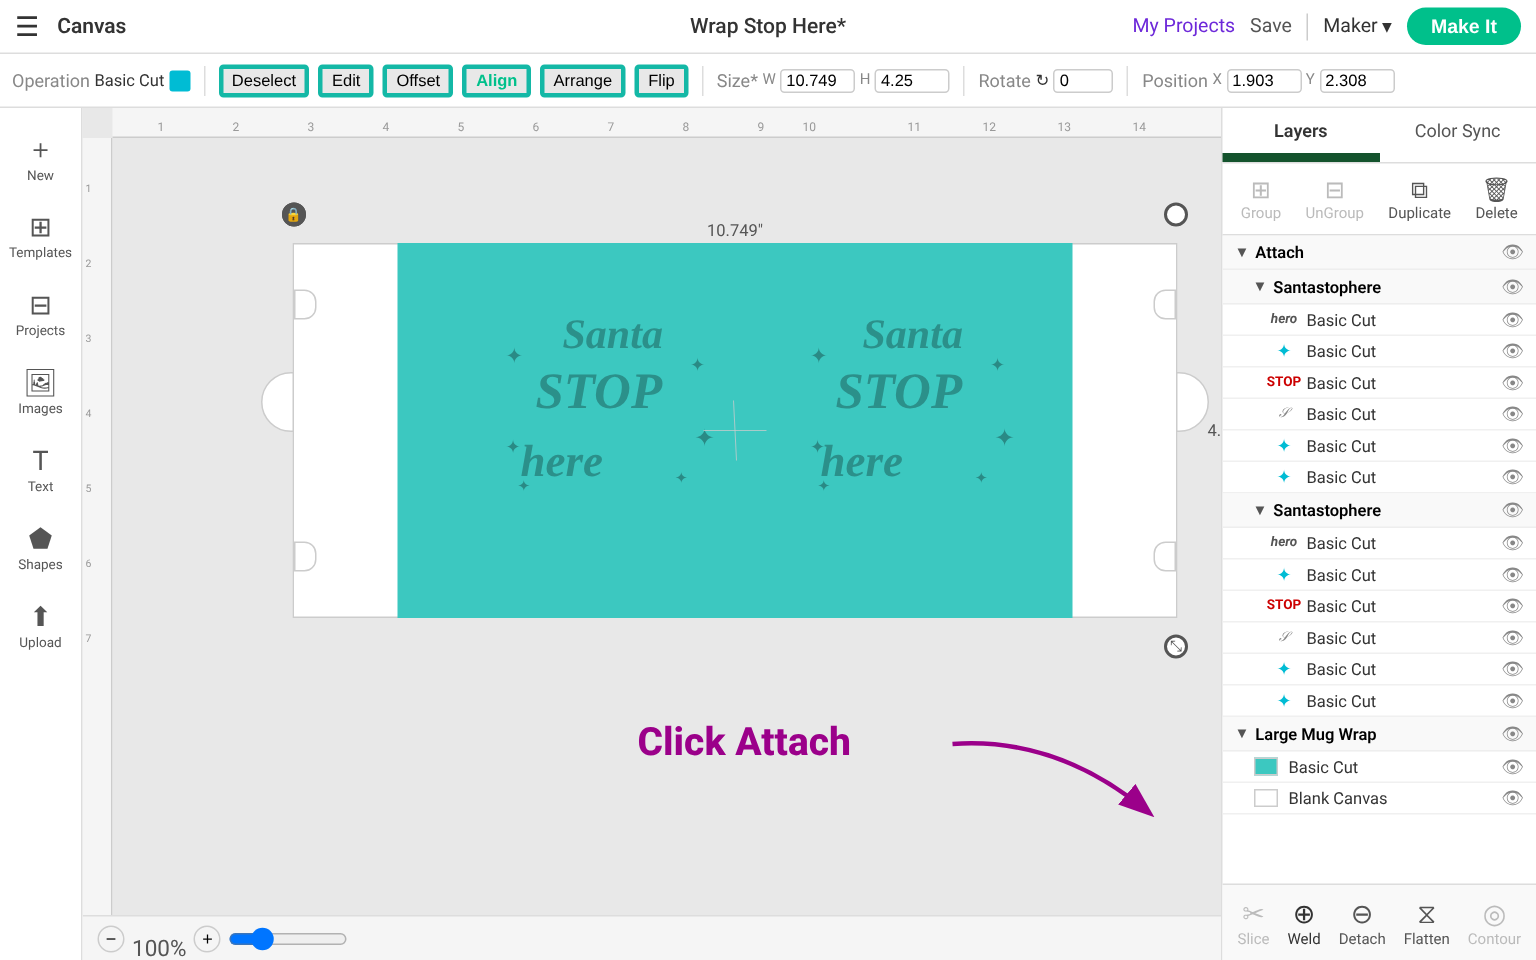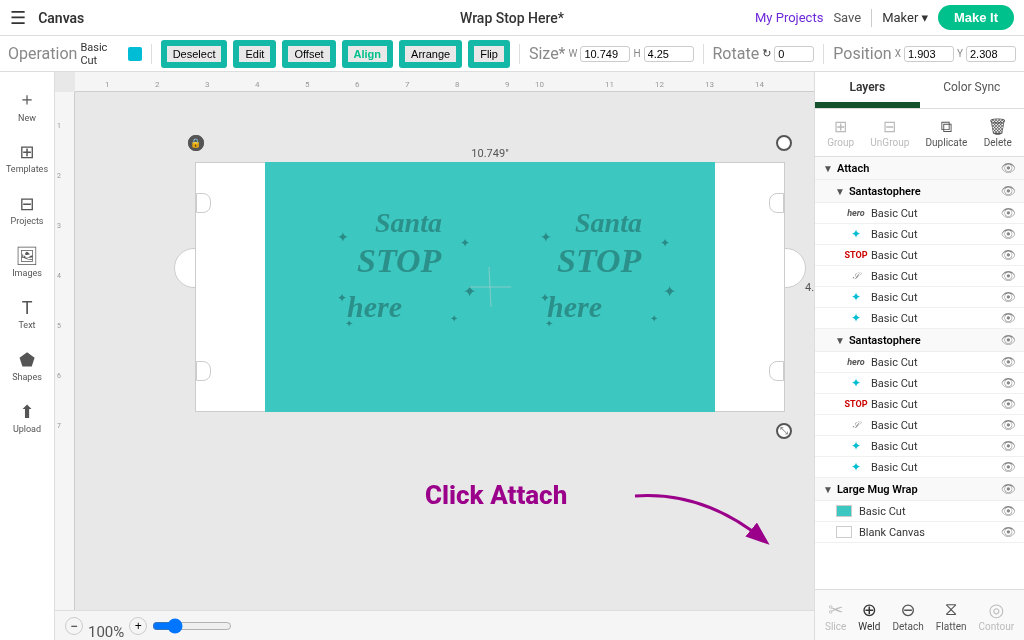--- a/index.html
+++ b/index.html
@@ -19,24 +19,24 @@
     .top-nav .divider { width: 1px; height: 18px; background: #ccc; }
     .top-nav .maker-btn { font-size: 13px; color: #333; cursor: pointer; display: flex; align-items: center; gap: 3px; }
     .top-nav .make-it-btn { background: #00c08b; color: #fff; border: none; border-radius: 20px; padding: 5px 16px; font-size: 13px; font-weight: 600; cursor: pointer; }
 
     
     .toolbar {
       display: flex; align-items: center; height: 36px; background: #fff;
       border-bottom: 1px solid #ddd; padding: 0 8px; gap: 6px; font-size: 11px; color: #333;
     }
     .toolbar-group { display: flex; align-items: center; gap: 3px; }
-    .toolbar-label { font-size: 16px; color: #888; }
+    .toolbar-label { font-size: 12px; color: #888; }
     .toolbar-value { font-size: 11px; color: #333; }
     .toolbar-sep { width: 1px; height: 20px; background: #ddd; margin: 0 3px; }
-    .toolbar-btn { background: #e8e8e8; border: 6px solid #14b8a6; border-radius: 3px; padding: 2px 6px; font-size: 11px; cursor: pointer; text-align: right; }
+    .toolbar-btn { background: #e8e8e8; border: 3px solid #14b8a6; border-radius: 3px; padding: 2px 6px; font-size: 11px; cursor: pointer; text-align: right; }
     .toolbar-color { width: 14px; height: 14px; background: #00bcd4; border-radius: 2px; display: inline-block; }
     .toolbar-input { width: 50px; border: 1px solid #ccc; border-radius: 3px; padding: 1px 3px; font-size: 11px; }
     .toolbar-input-sm { width: 40px; border: 1px solid #ccc; border-radius: 3px; padding: 1px 3px; font-size: 11px; }
 
     
     .main-layout { display: flex; height: calc(640px - 72px); }
 
     
     .left-sidebar {
       width: 55px; background: #fff; border-right: 1px solid #ddd;

